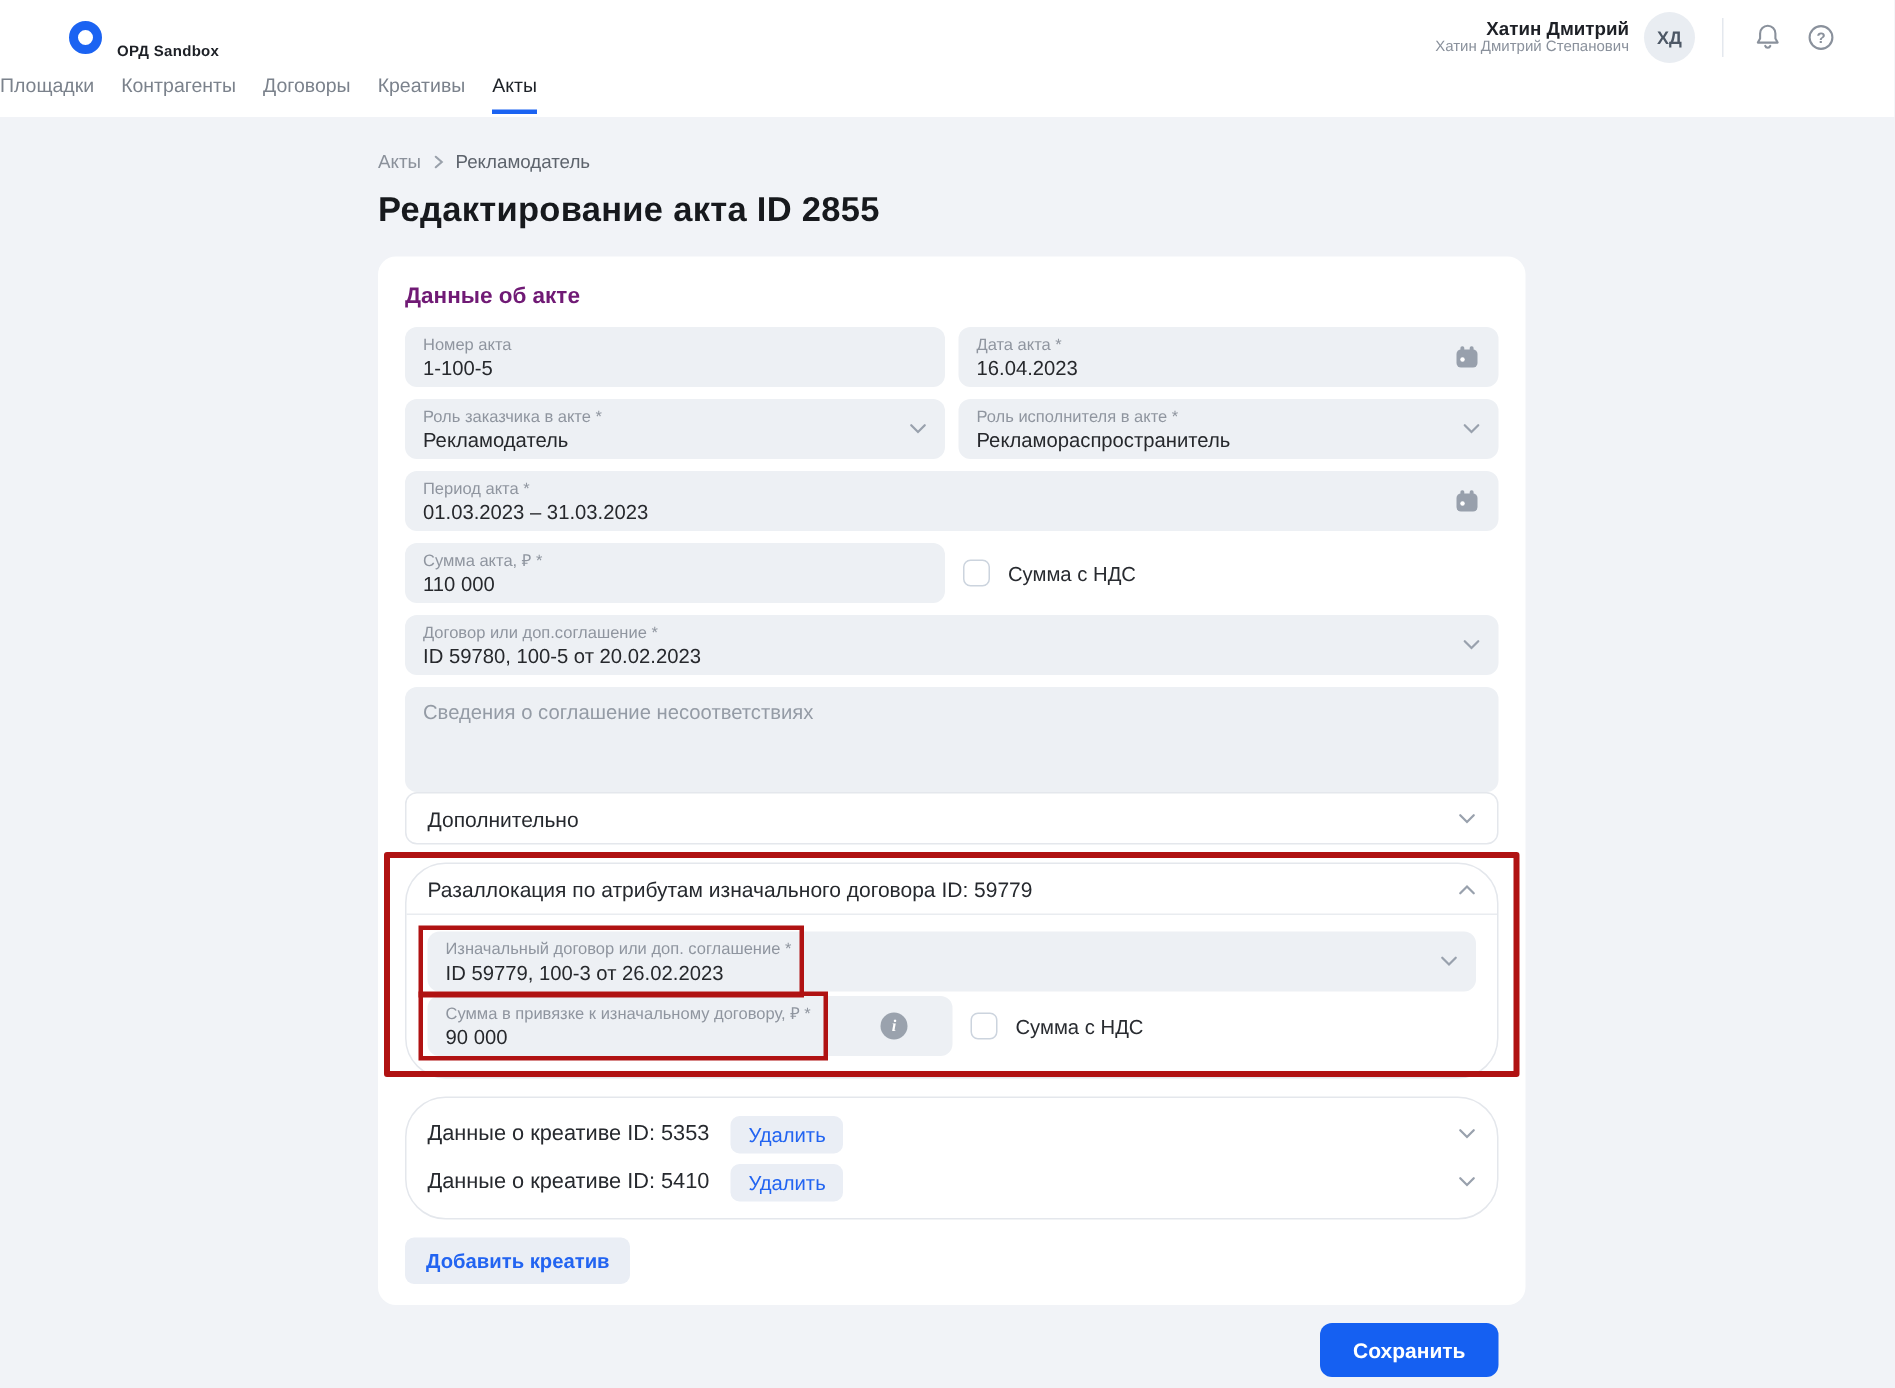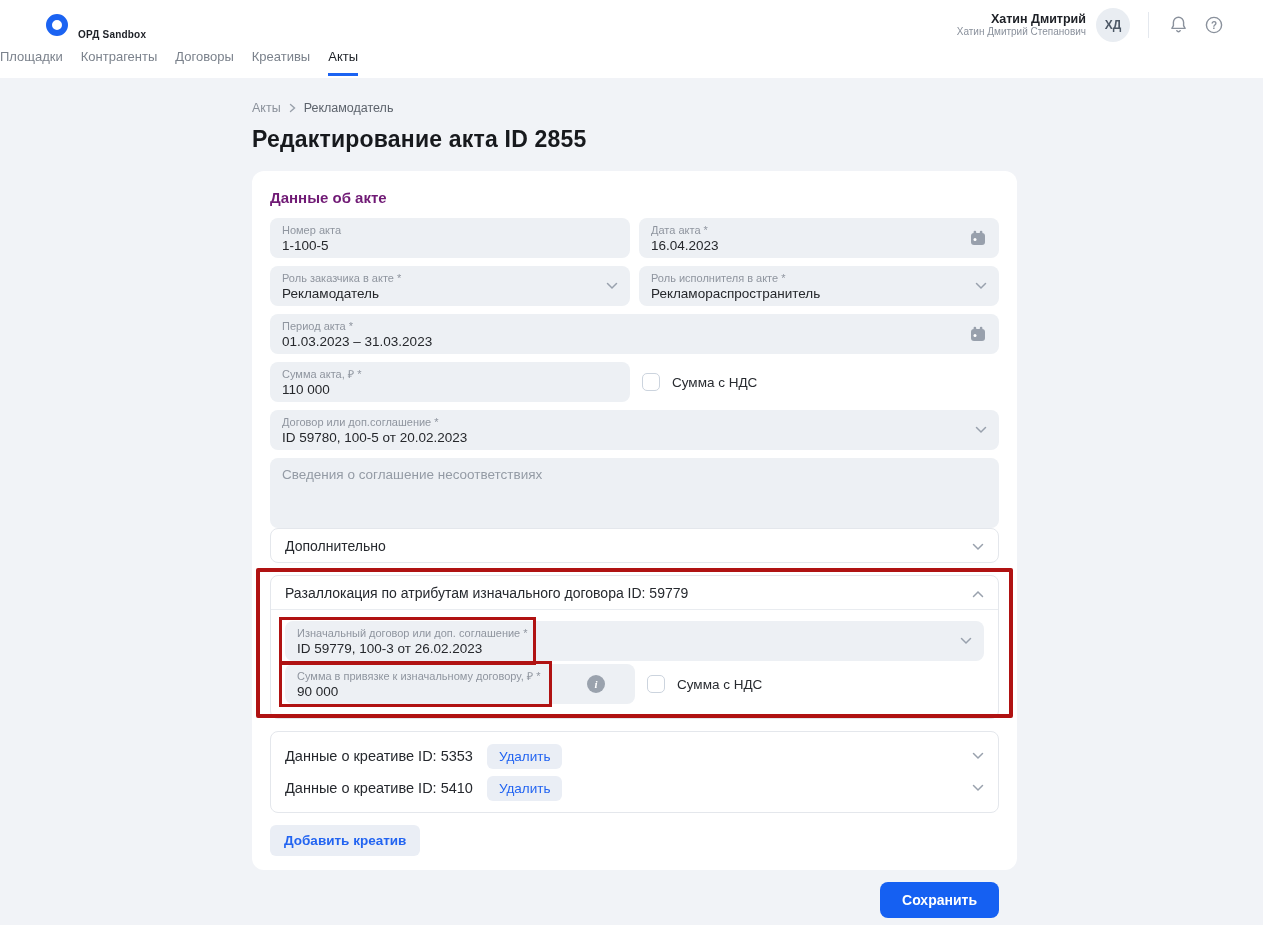--- a/index.html
+++ b/index.html
@@ -47,21 +47,21 @@
   .f-icon { position:absolute; right:12px; top:50%; transform:translateY(-50%); display:flex; }
   .f-icon.inset { right:30px; }
   .chk-group { display:flex; align-items:center; gap:12px; }
   .checkbox { width:18px; height:18px; border:1.5px solid #ccd4de; border-radius:5px; background:#fff; cursor:pointer; flex:0 0 auto; }
   .chk-label { font-size:13.5px; color:#282b30; }
   .textarea { background:#edf0f4; border-radius:8px; height:70px; padding:9px 12px; font-size:13.5px; color:#949ba5; cursor:text; }
 
   .panel { border:1px solid #e4e7ec; border-radius:8px; background:#fff; }
   .panel-header { display:flex; align-items:center; justify-content:space-between; padding:0 14px; height:33px; cursor:pointer; }
   .panel-title { font-size:14px; color:#26292e; }
-  .mt13 { } .mt12 { margin-top:12px; }
+  .mt13 { } .mt12 { margin-top:12px;border-radius:27px; }
   .realloc { position:relative; }
   .realloc .panel-header { border-bottom:1px solid #e9ecf0; height:34px; }
   .realloc-body { padding:11px 14px 14px; display:flex; flex-direction:column; gap:3px; }
   .pos-rel { position:relative; }
 
   
   .red-big { position:absolute; left:-15px; right:-15px; top:-8px; bottom:0;
              border:4px solid #b01212; border-radius:2px; pointer-events:none; z-index:5; }
   .red-a { position:absolute; left:-6px; top:-4px; width:257px; height:calc(100% + 8px);
            border:3px solid #b01212; pointer-events:none; z-index:6; }

